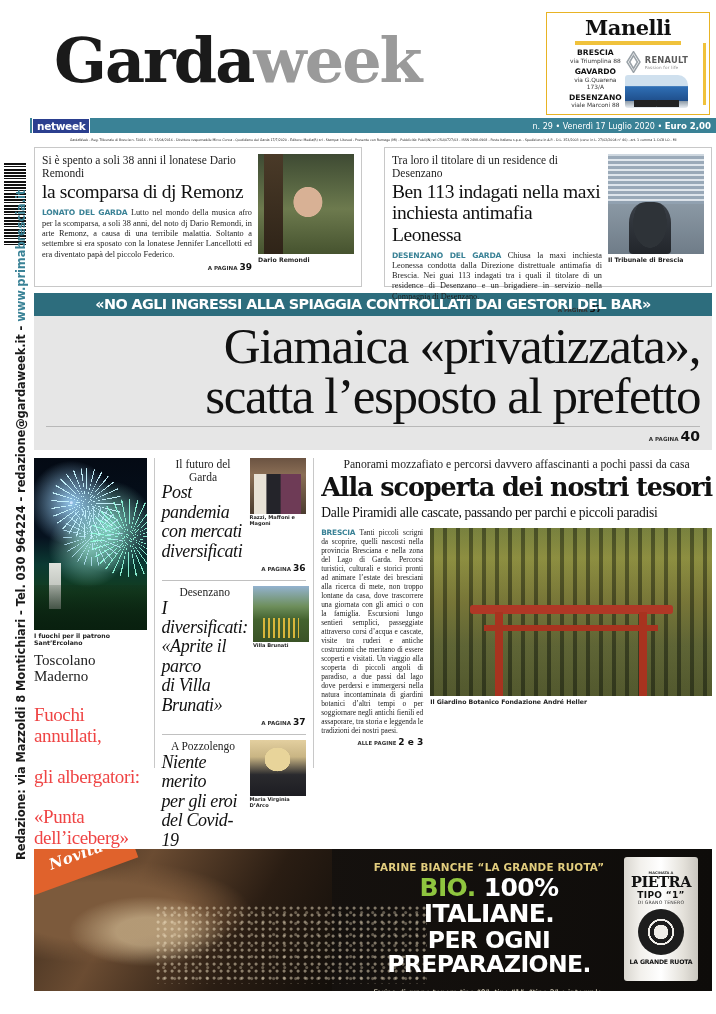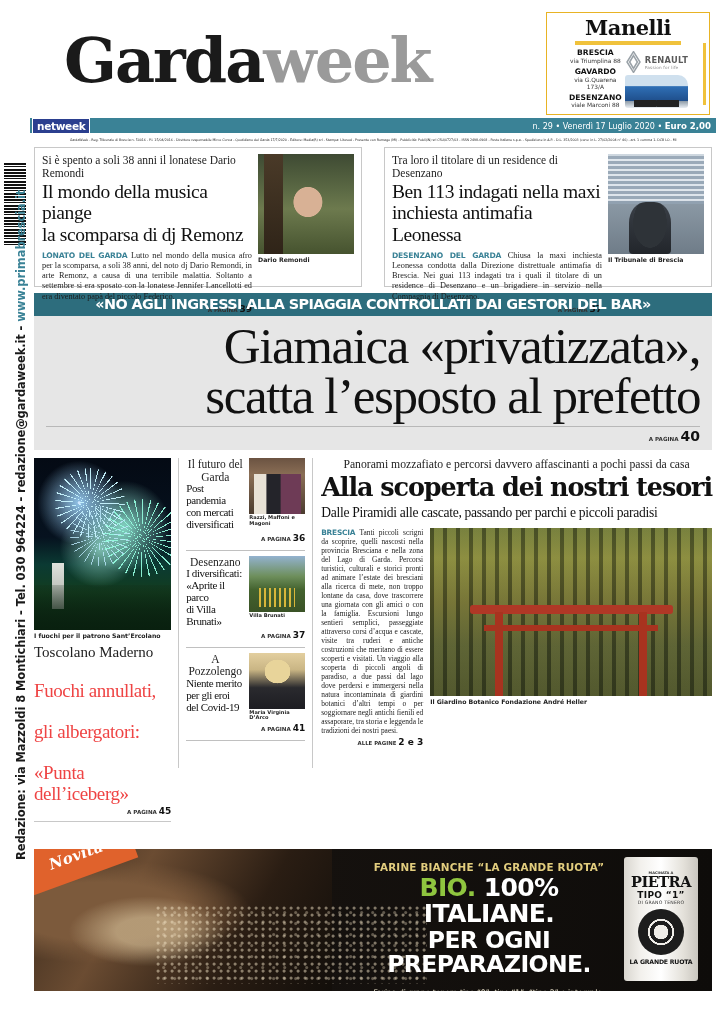--- a/index.html
+++ b/index.html
@@ -38,21 +38,21 @@
     white-space: nowrap;
   }
   .rail-text .url { color: #3a8296; }
 
   
   .content { position: absolute; left: 30px; top: 0; width: 686px; height: 1014px; }
 
   
   .masthead { position: relative; height: 118px; }
   .logo {
-    position: absolute; left: 34px; top: 30px;
+    position: absolute; left: 24px; top: 30px;
     font-family: "DejaVu Serif", serif;
     font-size: 62px; font-weight: 700;
     letter-spacing: -2px; line-height: 1;
   }
   .logo .g { color: #1a1a1a; }
   .logo .w { color: #9a9a9a; }
 
   .manelli {
     position: absolute; right: 6px; top: 12px;
     width: 164px; height: 103px;
@@ -252,21 +252,21 @@
   .sect-over { font-size: 15px; color: #222; margin-top: 5px; line-height: 1.1; }
   .sect-head {
     font-size: 19px; line-height: 1.1; color: #ef4444; margin-top: 20px; letter-spacing: -0.4px;
   }
   .sect-rule { border-top: 1px solid #c8c8c8; margin-top: 5px; }
 
   .mini { padding-bottom: 3px; }
   .mini-row { display: flex; gap: 5px; }
   .mini-text { flex: 1; }
   .mini-over { font-size: 11.5px; color: #222; line-height: 1.1; text-align: center; }
-  .mini-head { font-size: 11px; line-height: 1.08; color: #111; letter-spacing: -0.4px; }
+  .mini-head { font-size: 18px; line-height: 1.08; color: #111; letter-spacing: -0.4px; font-style: italic; }
   .mini-fig { width: 56px; }
   .mini-ph { width: 56px; height: 56px; background: #b5b5b5; }
   .mini-cap {
     font-family: "DejaVu Sans", sans-serif; font-size: 5.1px; font-weight: 700;
     color: #222; margin-top: 1px; line-height: 1.1;
   }
   .hrule { border-top: 1px solid #c0c0c0; margin: 4px 0 5px; }
 
   .ph-three {
     background: linear-gradient(180deg,#6b5342 0%,#8a6e55 30%,#4b3c2f 100%);
@@ -469,21 +469,20 @@
       <div class="netweek-badge">netweek</div>
       <div class="issue-line"><span>n. 29 • Venerdì 17 Luglio 2020 • </span><b>Euro 2,00</b></div>
     </div>
     <div class="colophon">GardaWeek - Reg. Tribunale di Brescia n. 50016 - P.I. 15/04/2016 - Direttore responsabile Mirco Conca - Quotidiano del Garda 17/7/2020 - Editore: Media(R) srl - Stampa: Litosud - Presente con Romago (MI) - Pubblicità: Publi(iN) srl CSU/0727/03 - ISSN 2498-6968 - Poste Italiane s.p.a. - Spedizione in A.P. - D.L. 353/2003 (conv. in L. 27/02/2004 n° 46) - art. 1 comma 1- DCB LO - MI</div>
 
     <div class="teasers">
 
       <div class="teaser">
         <div class="teaser-main">
           <div class="teaser-over">Si è spento a soli 38 anni il lonatese Dario Remondi</div>
-          <div class="teaser-head">Il mondo della musica piange</div>
           <div class="teaser-head">la scomparsa di dj Remonz</div>
           <div class="teaser-body"><span class="kicker">LONATO DEL GARDA</span> <span>Lutto nel mondo della musica afro per la scomparsa, a soli 38 anni, del noto dj Dario Remondi, in arte Remonz, a causa di una terribile malattia. Soltanto a settembre si era sposato con la lonatese Jennifer Lancellotti ed era diventato papà del piccolo Federico.</span></div>
           <div class="pgref"><span>A PAGINA</span> <b>39</b></div>
         </div>
         <div class="teaser-figure">
           <div class="ph ph-remondi"></div>
           <div class="cap">Dario Remondi</div>
         </div>
       </div>
 

